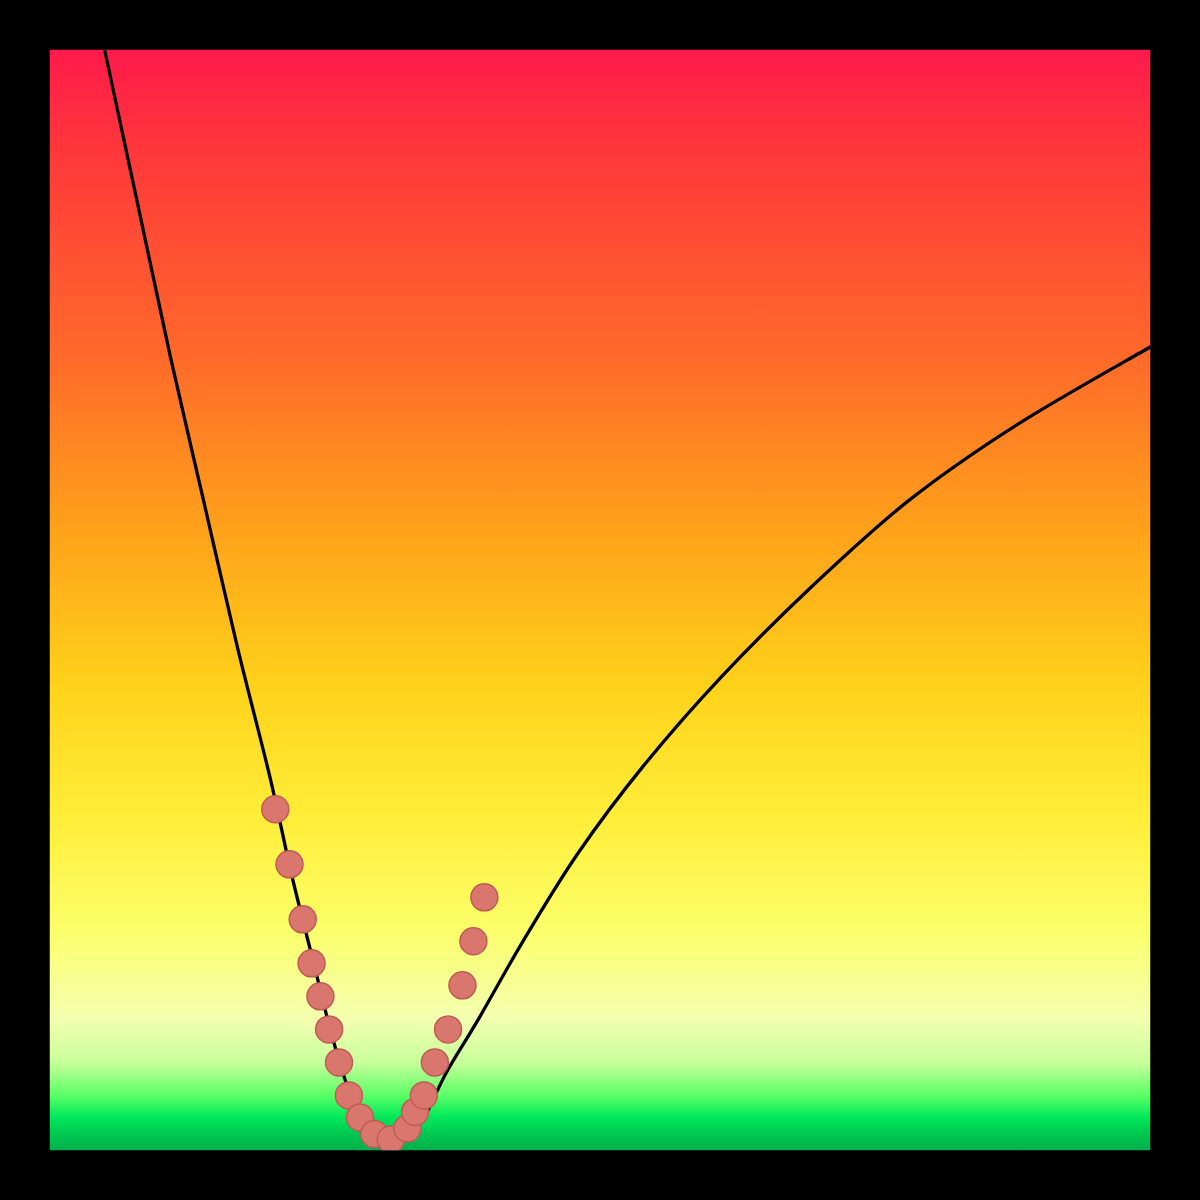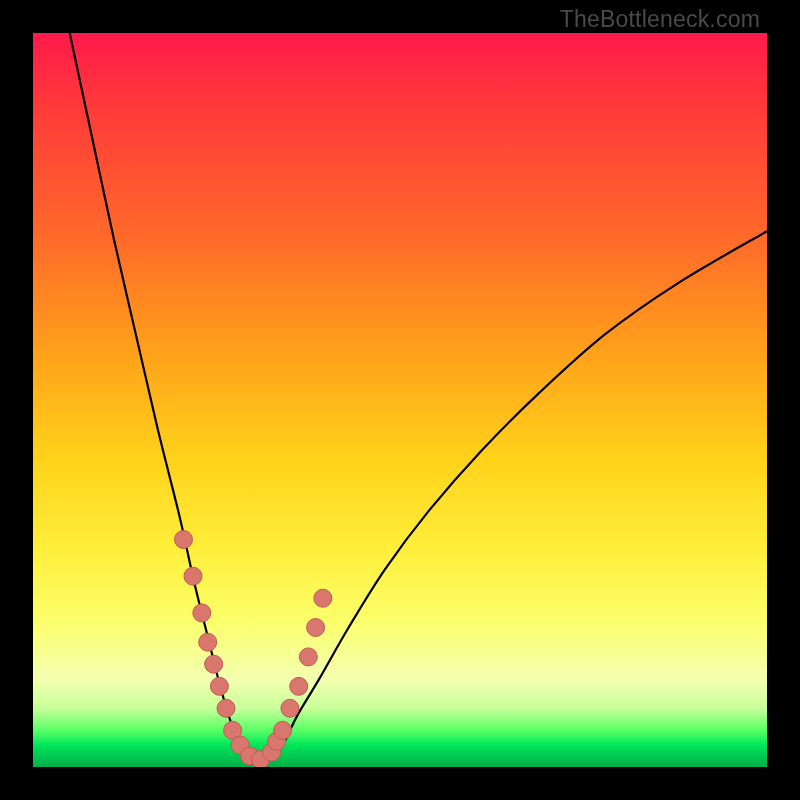--- a/index.html
+++ b/index.html
@@ -60,21 +60,20 @@
     position: absolute;
     inset: 0;
     width: 734px;
     height: 734px;
   }
 </style>
 </head>
 <body>
 
 <div class="frame">
-  <div class="watermark">TheBottleneck.com</div>
   <div class="plot">
     <div class="gradient"></div>
     <svg class="curve" viewBox="0 0 734 734" preserveAspectRatio="none">
       <path id="curve-path" fill="none" stroke="#000000" stroke-width="2.2" d="M 36.7,0 C 40.370000000000005,17.126666666666665 51.38,68.50666666666666 58.72,102.75999999999999 C 66.06,137.01333333333332 73.39999999999999,172.48999999999998 80.74,205.51999999999998 C 88.08,238.54999999999998 95.42,269.1333333333333 102.76,300.94 C 110.10000000000001,332.74666666666667 117.44000000000001,365.7766666666667 124.78000000000002,396.36 C 132.12,426.9433333333333 140.68333333333334,458.74999999999994 146.8,484.43999999999994 C 152.91666666666669,510.12999999999994 156.58666666666664,529.7033333333334 161.48,550.5 C 166.37333333333333,571.2966666666666 171.87833333333333,592.0933333333334 176.16,609.22 C 180.44166666666666,626.3466666666667 183.5,639.8033333333333 187.17000000000002,653.26 C 190.84000000000003,666.7166666666667 194.51000000000002,680.1733333333334 198.18,689.96 C 201.85,699.7466666666667 205.51999999999998,705.8633333333333 209.18999999999997,711.98 C 212.85999999999996,718.0966666666667 215.91833333333332,724.2133333333334 220.2,726.66 C 224.48166666666665,729.1066666666666 229.98666666666665,729.1066666666666 234.88,726.66 C 239.77333333333334,724.2133333333334 244.66666666666669,719.32 249.56000000000003,711.98 C 254.45333333333338,704.64 258.12333333333333,693.63 264.24,682.62 C 270.3566666666667,671.61 277.69666666666666,660.5999999999999 286.26,645.92 C 294.8233333333333,631.24 304.61,612.89 315.62,594.54 C 326.63,576.1899999999999 338.86333333333334,555.3933333333332 352.32,535.8199999999999 C 365.77666666666664,516.2466666666667 380.4566666666667,496.67333333333335 396.36,477.1 C 412.2633333333333,457.5266666666667 429.39,437.9533333333333 447.74,418.38 C 466.09000000000003,398.8066666666667 485.6633333333333,379.2333333333333 506.46,359.65999999999997 C 527.2566666666667,340.08666666666664 549.2766666666666,319.28999999999996 572.52,300.94 C 595.7633333333333,282.59000000000003 619.0066666666667,266.68666666666667 645.92,249.56 C 672.8333333333333,232.43333333333334 719.3199999999999,206.7433333333334 734,198.18000000000006"></path>
       <g id="dots">
           <circle cx="150.5" cy="506.5" r="9" fill="#d9776f" stroke="#c25a54" stroke-width="1"></circle>
           <circle cx="160.0" cy="543.2" r="9" fill="#d9776f" stroke="#c25a54" stroke-width="1"></circle>
           <circle cx="168.8" cy="579.9" r="9" fill="#d9776f" stroke="#c25a54" stroke-width="1"></circle>
           <circle cx="174.7" cy="609.2" r="9" fill="#d9776f" stroke="#c25a54" stroke-width="1"></circle>
           <circle cx="180.6" cy="631.2" r="9" fill="#d9776f" stroke="#c25a54" stroke-width="1"></circle>

